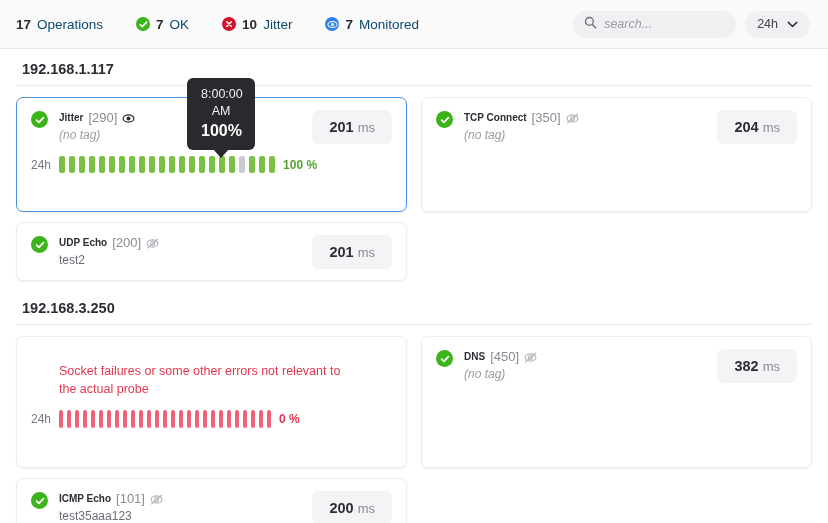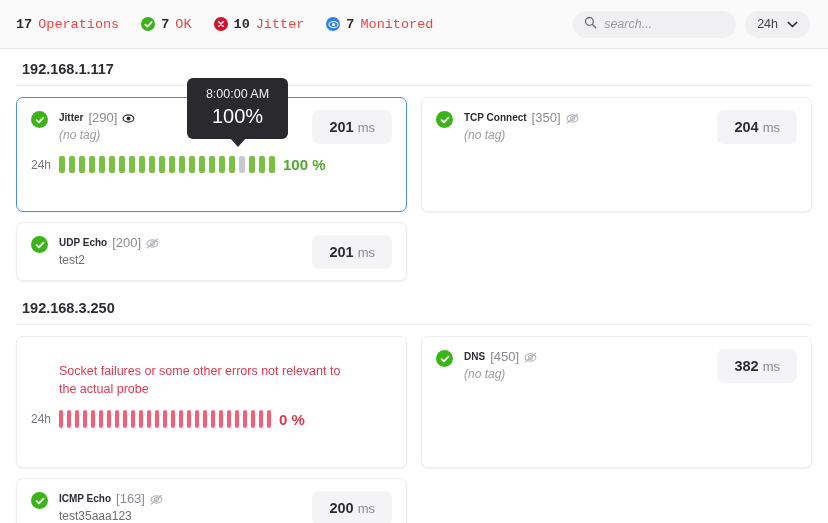--- a/index.html
+++ b/index.html
@@ -25,39 +25,38 @@
     border-bottom: 1px solid #e8e8ec;
     display: flex;
     align-items: center;
     padding: 0 18px 0 16px;
     position: relative;
   }
 
   .stats {
     display: flex;
     align-items: center;
-    gap: 22px;
-    font-family: Liberation Mono, monospace;
+    gap: 33px;
   }
 
   .stat {
     display: flex;
     align-items: center;
     gap: 6px;
     font-size: 13.5px;
     white-space: nowrap;
   }
 
   .stat .num {
     font-weight: bold;
     color: #2c2c34;
   }
 
   .stat .lbl {
-    color: #ef4444;
+    color: #0c4a6e;
   }
 
   .badge-icon {
     width: 14px;
     height: 14px;
     border-radius: 50%;
     display: inline-flex;
     align-items: center;
     justify-content: center;
     flex: none;
@@ -247,21 +246,21 @@
   }
   .bar {
     border-radius: 2px;
     flex: none;
   }
   .bar.green { background: #7ac143; }
   .bar.grey  { background: #c9c9cf; }
   .bar.red   { background: #f2607a; }
 
   .spark-pct {
-    font-size: 15px;
+    font-size: 12px;
     font-weight: bold;
     flex: none;
   }
   .pct-green { color: #52a72a; }
   .pct-red   { color: #e0394f; }
 
   
   .tooltip {
     position: absolute;
     background: #2a2a2e;
@@ -271,22 +270,22 @@
     text-align: center;
     z-index: 50;
     pointer-events: none;
   }
   .tooltip .t-time {
     font-size: 12.5px;
     line-height: 1.35;
     color: #f0f0f2;
   }
   .tooltip .t-val {
-    font-size: 20px;
-    font-weight: normal;
+    font-size: 16px;
+    font-weight: bold;
     line-height: 1.35;
   }
   .tooltip::after {
     content: "";
     position: absolute;
     left: 50%;
     bottom: -8px;
     transform: translateX(-50%);
     border-left: 8px solid transparent;
     border-right: 8px solid transparent;
@@ -546,36 +545,36 @@
     <div class="card">
       <div class="card-top">
         <span class="status-dot dot-ok">
           <svg width="10" height="10" viewBox="0 0 10 10">
               <path d="M1.6 5.1 L3.9 7.3 L8.4 2.6" stroke="#ffffff" stroke-width="1.8" fill="none" stroke-linecap="round" stroke-linejoin="round"></path>
             </svg>
         </span>
         <div class="card-titles">
           <div class="card-name-row">
             <span class="card-name">ICMP Echo</span>
-            <span class="card-id">[163]</span>
+            <span class="card-id">[101]</span>
             <span class="eye">
               <svg width="13" height="13" viewBox="0 0 14 14">
                 <ellipse cx="7" cy="7" rx="5.8" ry="3.8" fill="none" stroke="#b6b6bd" stroke-width="1.3"></ellipse>
                 <circle cx="7" cy="7" r="2.1" fill="none" stroke="#b6b6bd" stroke-width="1.2"></circle>
                 <path d="M1.6 11.8 L12.4 2.4" stroke="#b6b6bd" stroke-width="1.3" stroke-linecap="round"></path>
               </svg>
             </span>
           </div>
           <div class="card-tag">test35aaa123</div>
         </div>
         <div class="latency">
           <span class="val">200</span>
           <span class="unit">ms</span>
         </div>
       </div>
     </div>
   </div>
 </div>
 
-<div class="tooltip" style="left:187px; top:78px; width:101px;">
+<div class="tooltip" style="left:187px; top:78px; width:68px;">
   <div class="t-time">8:00:00 AM</div>
   <div class="t-val">100%</div>
 </div>
 
 </body></html>

